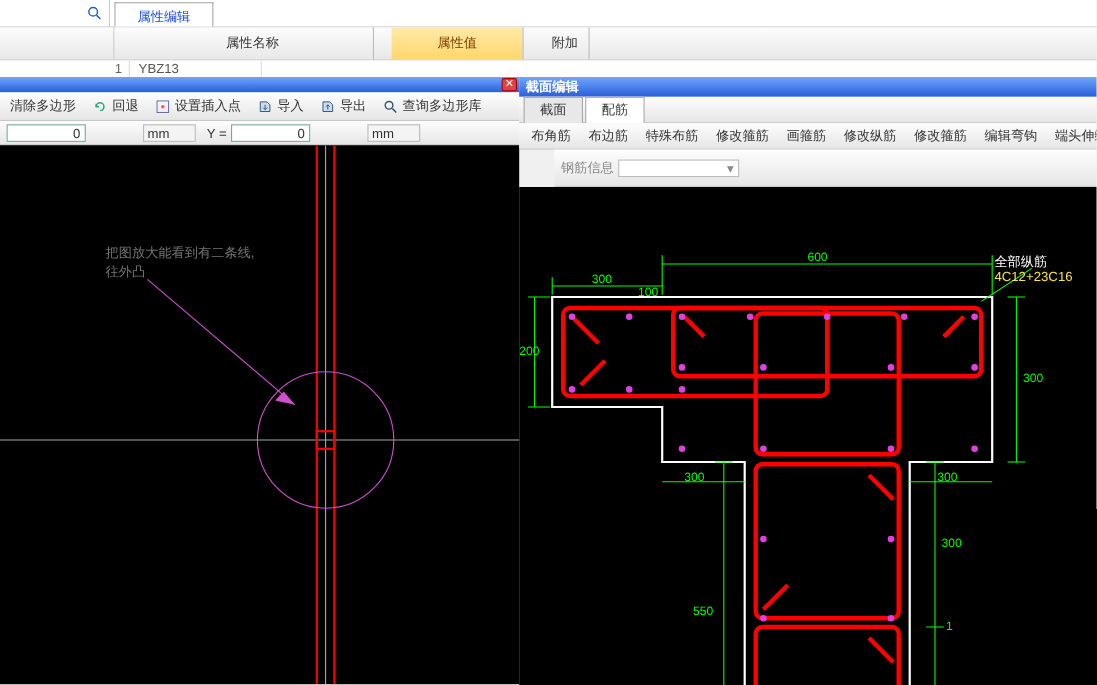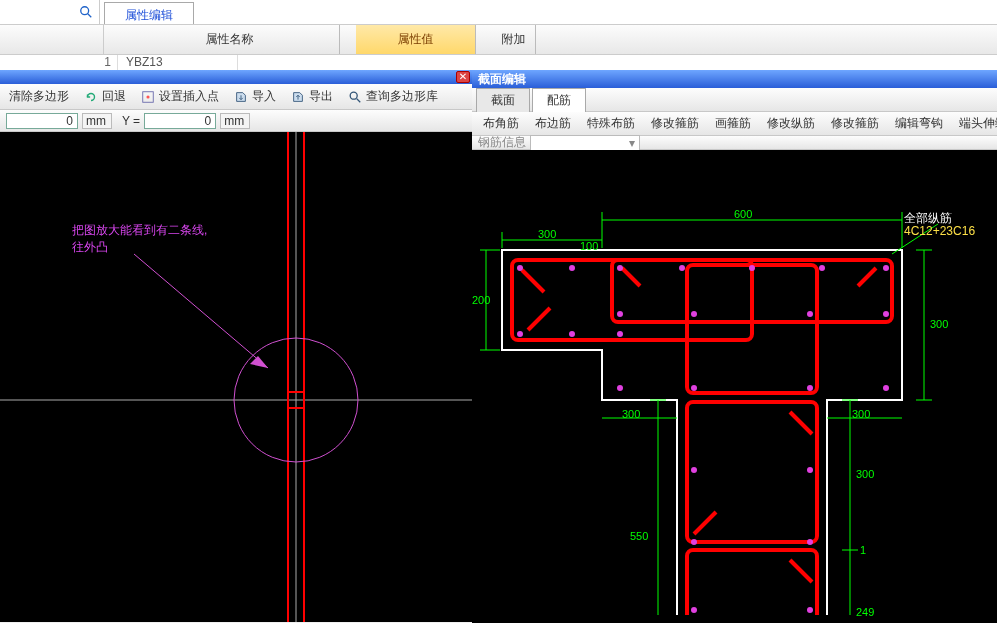--- a/index.html
+++ b/index.html
@@ -26,36 +26,36 @@
   .left-win { position: absolute; top: 70px; left: 0; width: 472px; height: 553px; }
   .blue-title { height: 14px; background: linear-gradient(#6ea6ff,#2a5ed8); display: flex; align-items: center; justify-content: flex-end; padding-right: 2px; }
   .close-x { width: 14px; height: 12px; background: #d44; color: #fff; font-size: 10px; line-height: 10px; text-align: center; border: 1px solid #a00; border-radius: 2px; cursor: pointer; }
 
   .left-toolbar { height: 26px; background: linear-gradient(#fdfdfd,#e6e6e6); border-bottom: 1px solid #c8c8c8; display: flex; align-items: center; padding-left: 4px; gap: 4px; }
   .tb-btn { display: flex; align-items: center; gap: 3px; padding: 2px 4px; color: #333; cursor: pointer; border: 1px solid transparent; }
   .tb-ico { width: 16px; height: 16px; display: flex; align-items: center; justify-content: center; }
 
   .coord-bar { height: 22px; background: linear-gradient(#fdfdfd,#e6e6e6); border-bottom: 1px solid #c8c8c8; display: flex; align-items: center; padding-left: 6px; gap: 4px; color: #333; }
   .coord-input { width: 72px; height: 16px; border: 1px solid #7a9; background: #fff; text-align: right; padding-right: 4px; }
-  .unit-box { width: 30px; height: 16px; border: 1px solid #bbb; background: #f4f4f4; display: flex; align-items: center; padding-left: 3px; }
+  .unit-box { width: 48px; height: 16px; border: 1px solid #bbb; background: #f4f4f4; display: flex; align-items: center; padding-left: 3px; margin-left: 48px; }
 
   .cad-canvas { position: relative; width: 472px; height: 490px; background: #000; overflow: hidden; }
 
   
   .right-win { position: absolute; top: 70px; left: 472px; right: 0; height: 553px; display: flex; flex-direction: column; }
   .right-title { height: 18px; background: linear-gradient(#6ea6ff,#2a5ed8); color: #fff; display: flex; align-items: center; padding-left: 6px; font-weight: bold; }
 
   .right-tabs { height: 24px; background: linear-gradient(#fdfdfd,#e6e6e6); border-bottom: 1px solid #c8c8c8; display: flex; align-items: flex-start; padding-left: 4px; }
   .rtab { padding: 3px 14px; border: 1px solid #a9a9a9; border-bottom: none; background: #e8e8e8; margin-right: 2px; color: #333; cursor: pointer; }
   .rtab.active { background: #fff; }
 
   .right-toolbar { height: 24px; background: linear-gradient(#fdfdfd,#e6e6e6); border-bottom: 1px solid #c8c8c8; display: flex; align-items: center; padding-left: 4px; gap: 2px; white-space: nowrap; overflow: hidden; }
   .right-toolbar .tb-btn { padding: 2px 6px; }
 
-  .rebar-info-bar { height: 14px; background: linear-gradient(#fdfdfd,#e6e6e6); border-bottom: 1px solid #c8c8c8; display: flex; align-items: center; padding-left: 6px; gap: 4px; color: #888; }
+  .rebar-info-bar { height: 34px; background: linear-gradient(#fdfdfd,#e6e6e6); border-bottom: 1px solid #c8c8c8; display: flex; align-items: center; padding-left: 6px; gap: 4px; color: #888; margin-left: 32px; }
   .rebar-combo { width: 110px; height: 16px; border: 1px solid #bbb; background: #fff; display: flex; align-items: center; justify-content: flex-end; padding-right: 2px; color: #888; }
   .dd-tri { width: 10px; height: 10px; display: flex; align-items: center; justify-content: center; }
 
   .section-canvas { flex: 1; background: #000; position: relative; overflow: hidden; }
 
   .dim-text { position: absolute; color: #00ff00; font-size: 11px; font-family: Arial; }
   .ann-white { position: absolute; color: #ffffff; font-size: 12px; }
   .ann-green { position: absolute; color: #fde047; font-size: 12px; }
 </style>
 </head>
@@ -155,21 +155,21 @@
       <line x1="288" y1="0" x2="288" y2="490" stroke="#f00" stroke-width="2"></line>
       <line x1="304" y1="0" x2="304" y2="490" stroke="#f00" stroke-width="2"></line>
 
       <rect x="288" y="260" width="16" height="16" fill="none" stroke="#f00" stroke-width="2"></rect>
 
       <circle cx="296" cy="268" r="62" fill="none" stroke="#d050d0" stroke-width="1"></circle>
 
       <line x1="134" y1="122" x2="268" y2="236" stroke="#d050d0" stroke-width="1"></line>
       <polygon points="268,236 258,224 250,232" fill="#d050d0"></polygon>
     </svg>
-    <div style="position:absolute;left:72px;top:90px;color:#d946ef;font-size:13px;">
+    <div style="position:absolute;left:96px;top:90px;color:#737373;font-size:13px;">
       <div>把图放大能看到有二条线,</div>
       <div>往外凸</div>
     </div>
   </div>
 </div>
 
 <div class="right-win">
   <div class="right-title">截面编辑</div>
   <div class="right-tabs">
     <div class="rtab">截面</div>

